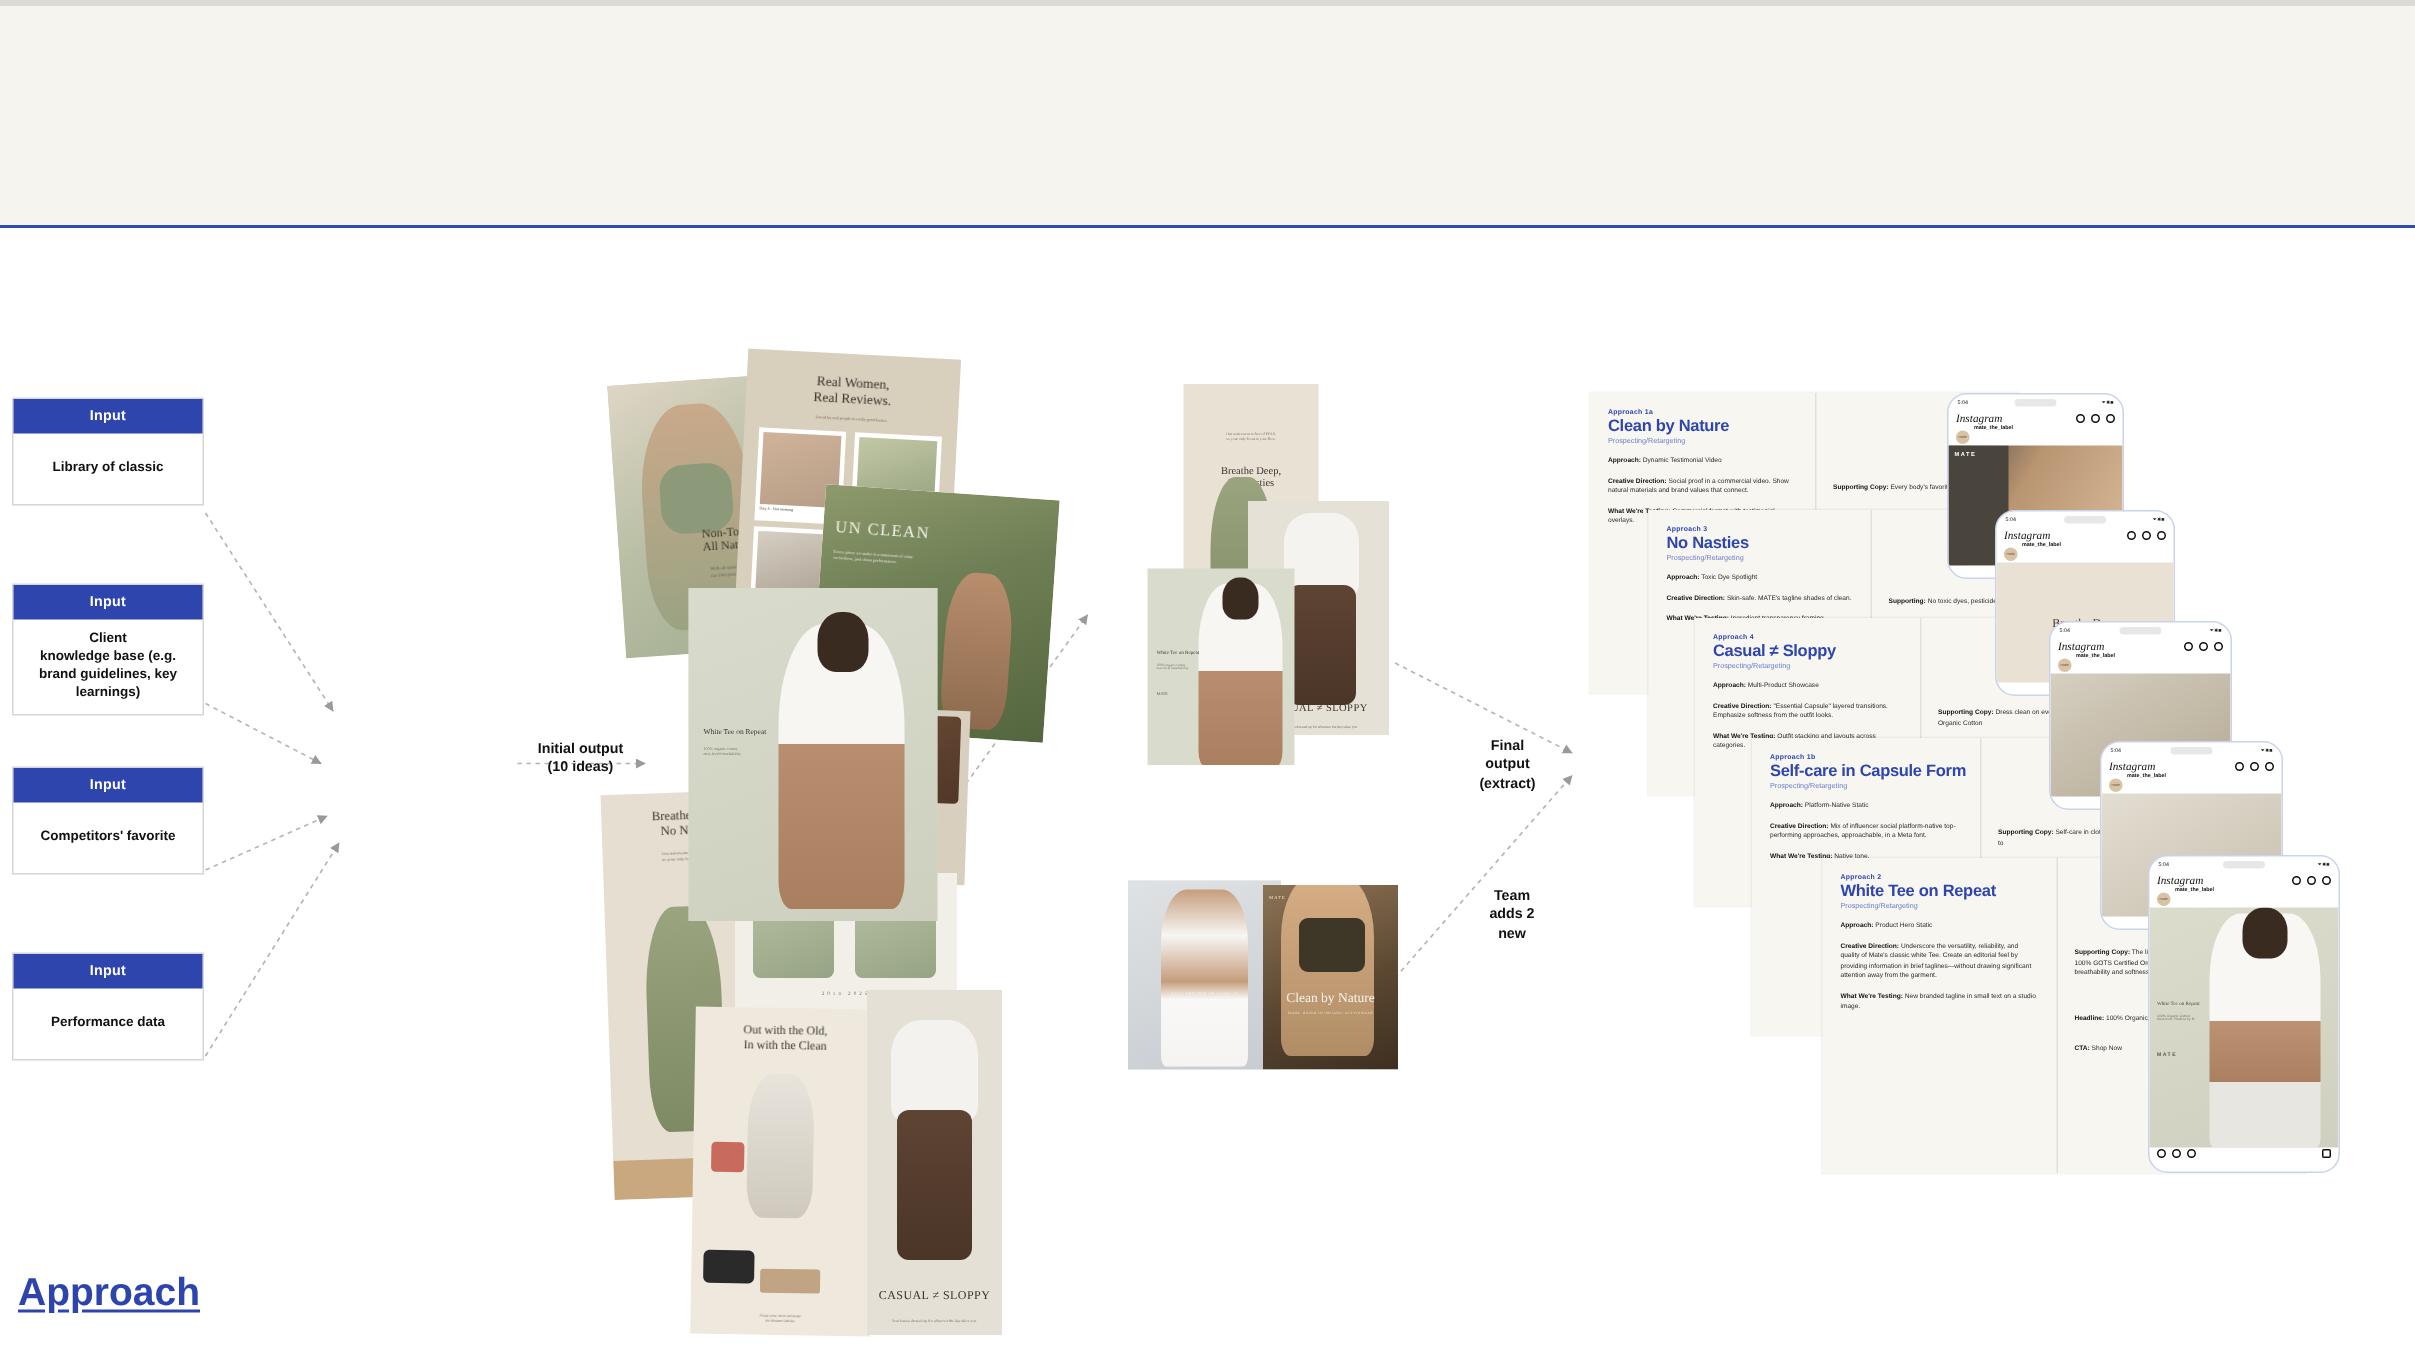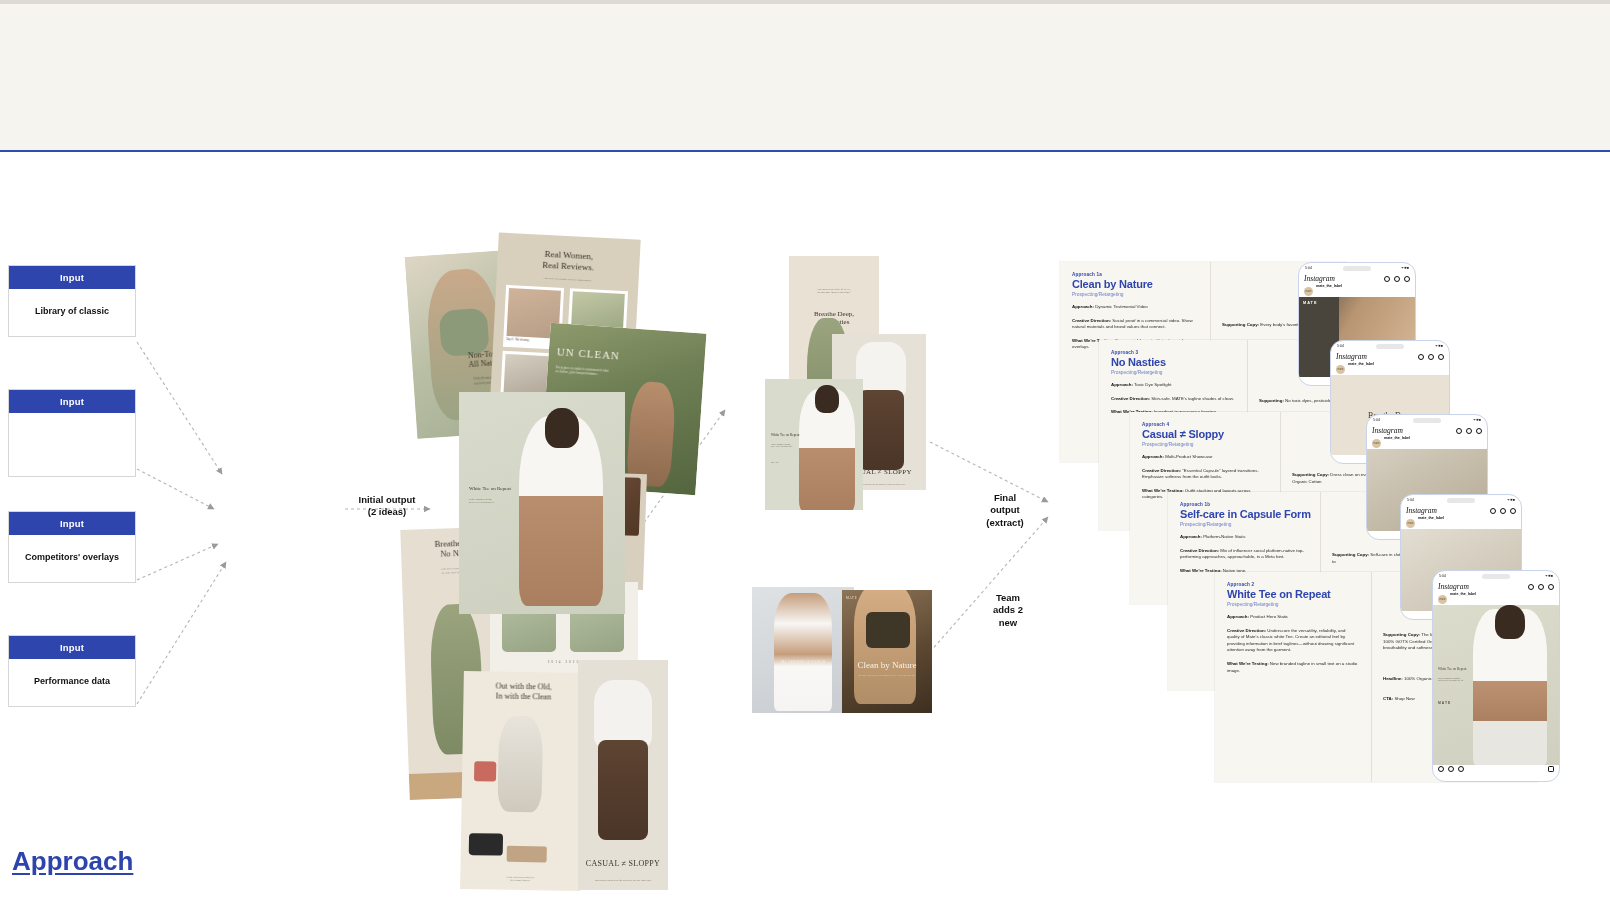--- a/index.html
+++ b/index.html
@@ -158,35 +158,37 @@
     </g>
   </svg>
 
   <div class="input-card" style="left:8px; top:113px; height:72px;">
     <div class="input-head">Input</div>
     <div class="input-body" style="height:44px;">Library of classic</div>
   </div>
 
   <div class="input-card" style="left:8px; top:237px; height:88px;">
     <div class="input-head">Input</div>
+    <div class="input-body" style="height:60px; white-space:pre-line;">Client
+knowledge base (e.g. brand guidelines, key learnings)</div>
   </div>
 
   <div class="input-card" style="left:8px; top:359px; height:72px;">
     <div class="input-head">Input</div>
-    <div class="input-body" style="height:44px;">Competitors' overlays</div>
+    <div class="input-body" style="height:44px;">Competitors' favorite</div>
   </div>
 
   <div class="input-card" style="left:8px; top:483px; height:72px;">
     <div class="input-head">Input</div>
     <div class="input-body" style="height:44px;">Performance data</div>
   </div>
 
 
   <div class="flow-label" style="left:347px; top:342px; width:80px; white-space:pre-line;">Initial output
-(2 ideas)</div>
+(10 ideas)</div>
   <div class="flow-label" style="left:638px; top:241px; width:80px; white-space:pre-line;">Team
 curates 3</div>
   <div class="flow-label" style="left:965px; top:340px; width:80px; white-space:pre-line;">Final
 output
 (extract)</div>
   <div class="flow-label" style="left:968px; top:440px; width:80px; white-space:pre-line;">Team
 adds 2
 new</div>
 
   <div>

